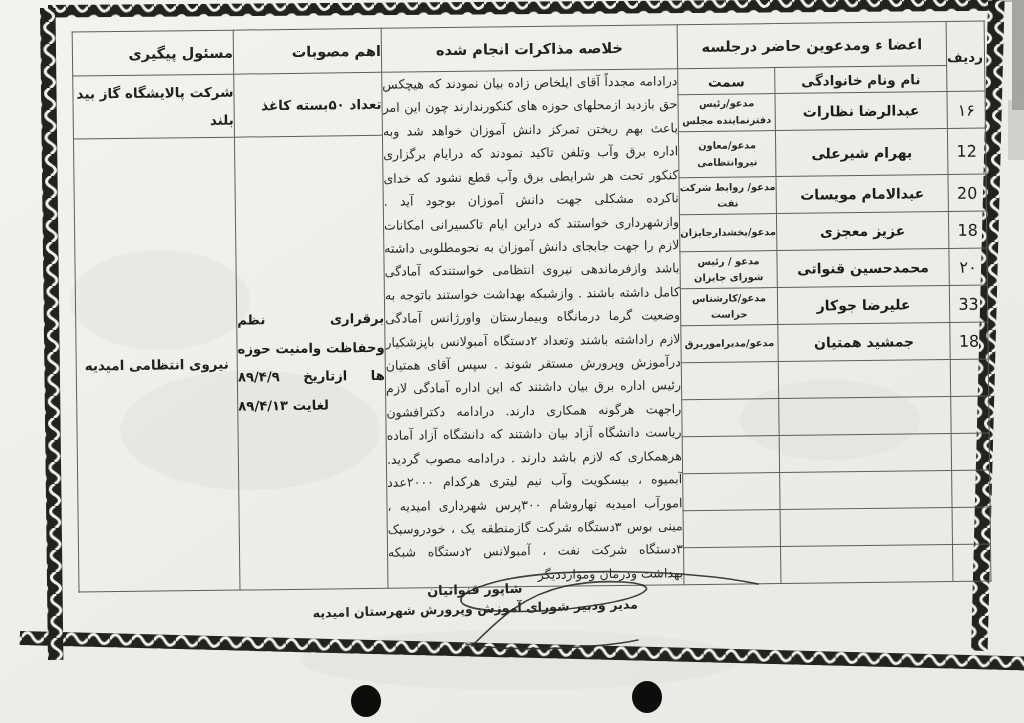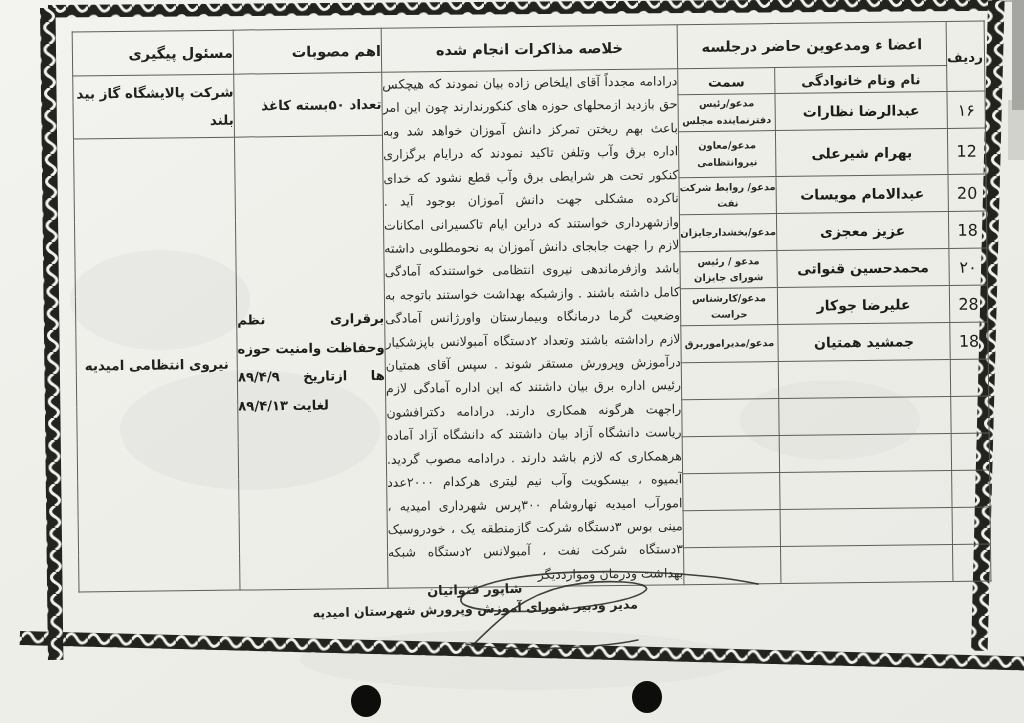--- a/index.html
+++ b/index.html
@@ -143,21 +143,21 @@
         <td class="no-cell">18</td>
         <td class="name-cell">عزیز معجزی</td>
         <td class="pos-cell">مدعو/بخشدارجایزان</td>
       </tr>
       <tr class="hr">
         <td class="no-cell">۲۰</td>
         <td class="name-cell">محمدحسین قنواتی</td>
         <td class="pos-cell">مدعو / رئیس شورای جایزان</td>
       </tr>
       <tr class="hr">
-        <td class="no-cell">28</td>
+        <td class="no-cell">33</td>
         <td class="name-cell">علیرضا جوکار</td>
         <td class="pos-cell">مدعو/کارشناس حراست</td>
       </tr>
       <tr class="hr">
         <td class="no-cell">18</td>
         <td class="name-cell">جمشید همتیان</td>
         <td class="pos-cell">مدعو/مدیراموربرق</td>
       </tr>
       <tr class="hr">
           <td></td>

